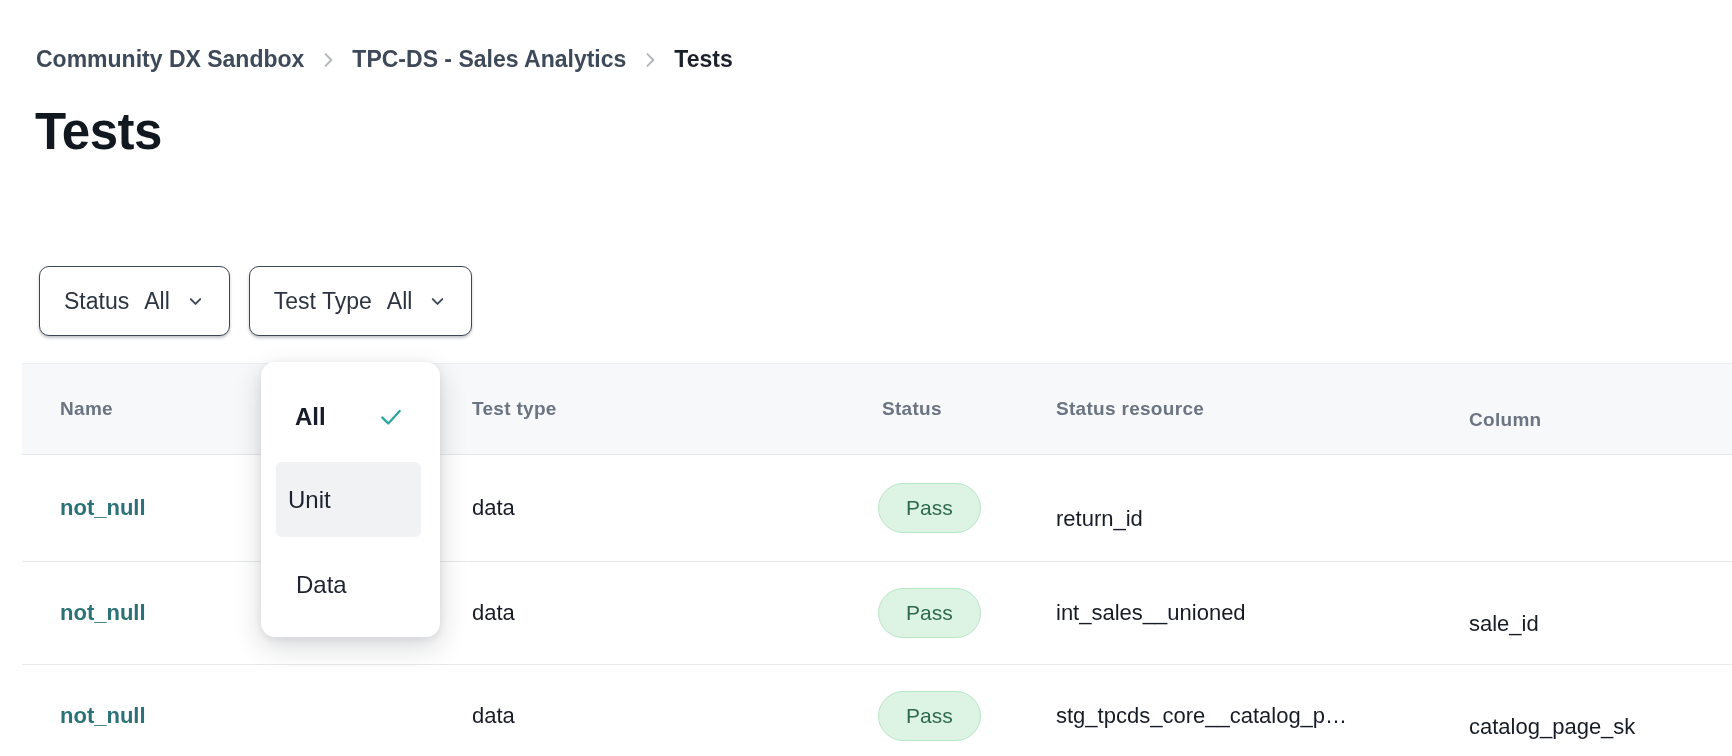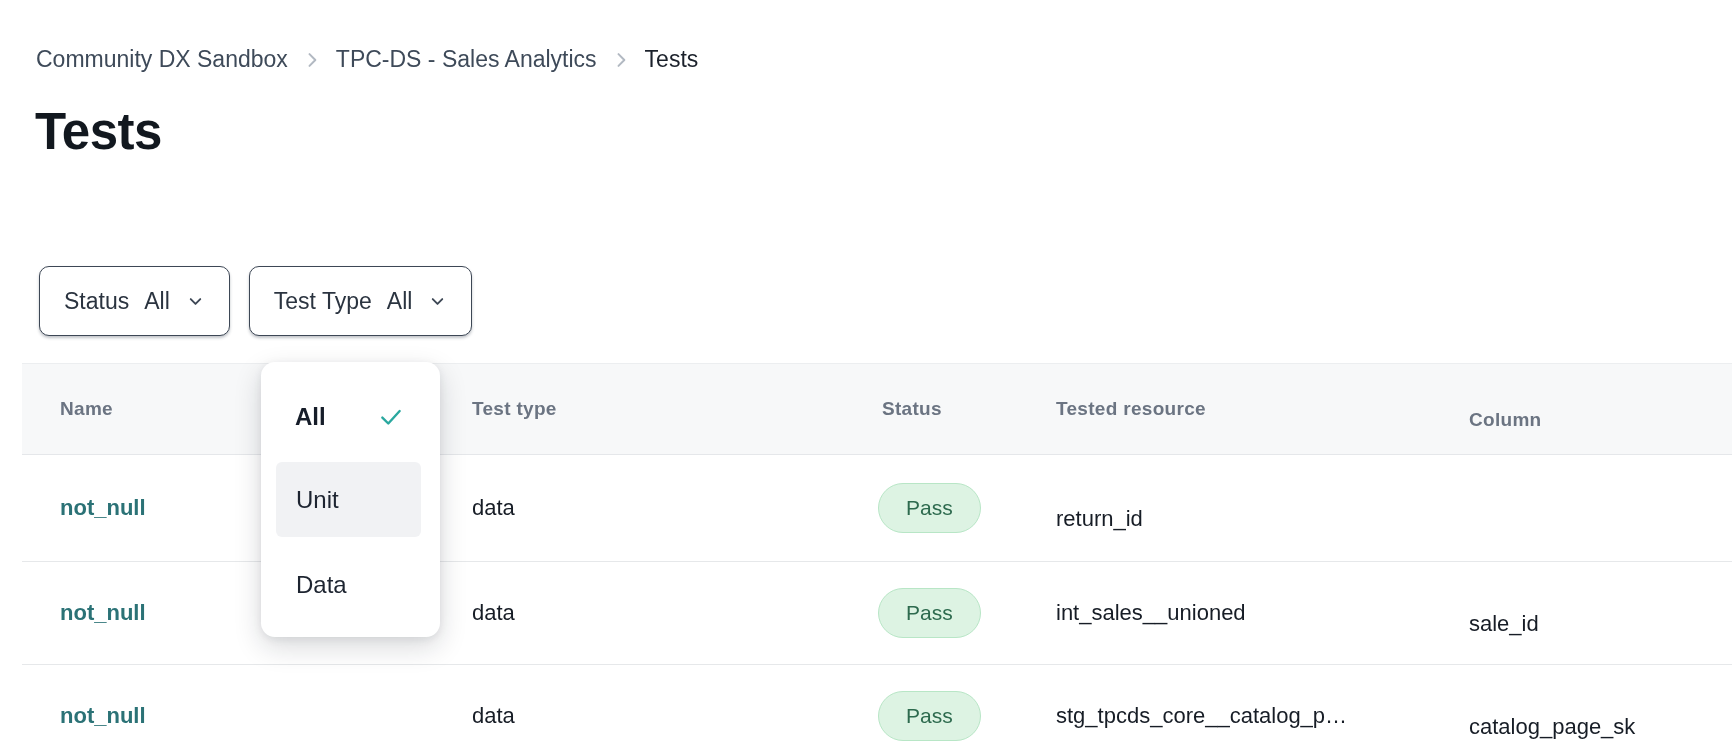--- a/index.html
+++ b/index.html
@@ -9,21 +9,21 @@
     font-family: "Liberation Sans", sans-serif;
     color: #1c232e;
     overflow: hidden;
     position: relative;
   }
 
   
   .breadcrumb {
     position: absolute; left: 36px; top: 46px;
     display: flex; align-items: center; gap: 14px;
-    font-size: 23px; font-weight: normal;
+    font-size: 23px; font-weight: bold;
   }
   .crumb-link { color: #3e4a59; cursor: pointer; }
   .crumb-current { color: #1b212b; }
   .crumb-sep { display: flex; align-items: center; color: #b2b9c2; }
 
   
   .page-title {
     position: absolute; left: 35px; top: 102px;
     font-size: 51px; font-weight: bold; color: #12181f;
     letter-spacing: -0.5px;
@@ -101,21 +101,21 @@
     display: flex; align-items: center;
     font-size: 24px; color: #1d2430;
     cursor: pointer;
   }
   .dd-item-all {
     height: 70px; padding: 0 36px 0 34px;
     justify-content: space-between;
     font-weight: bold; color: #161d29;
   }
   .dd-item-unit {
-    height: 75px; margin: 0 19px 0 15px; padding-left: 20px;
+    height: 75px; margin: 0 19px 0 15px; padding-left: 12px;
     background: #f1f2f4; border-radius: 6px;
   }
   .dd-item-data { height: 75px; padding-left: 35px; }
   .check { display: flex; align-items: center; color: #2aa89f; }
 </style>
 </head>
 <body>
 
 <nav class="breadcrumb">
   <span class="crumb-link">Community DX Sandbox</span>
@@ -154,21 +154,21 @@
         </svg>
     </span>
   </button>
 </div>
 
 <div class="tests-table">
   <div class="thead">
     <div class="c1">Name</div>
     <div class="c2">Test type</div>
     <div class="c3">Status</div>
-    <div class="c4">Tested resource</div>
+    <div class="c4">Status resource</div>
     <div class="c5">Column</div>
   </div>
 
   <div class="trow first">
     <div class="c1"><span class="name-link">not_null</span></div>
     <div class="c2">data</div>
     <div class="c3"><span class="pass-pill">Pass</span></div>
     <div class="c5">return_id</div>
   </div>
 

